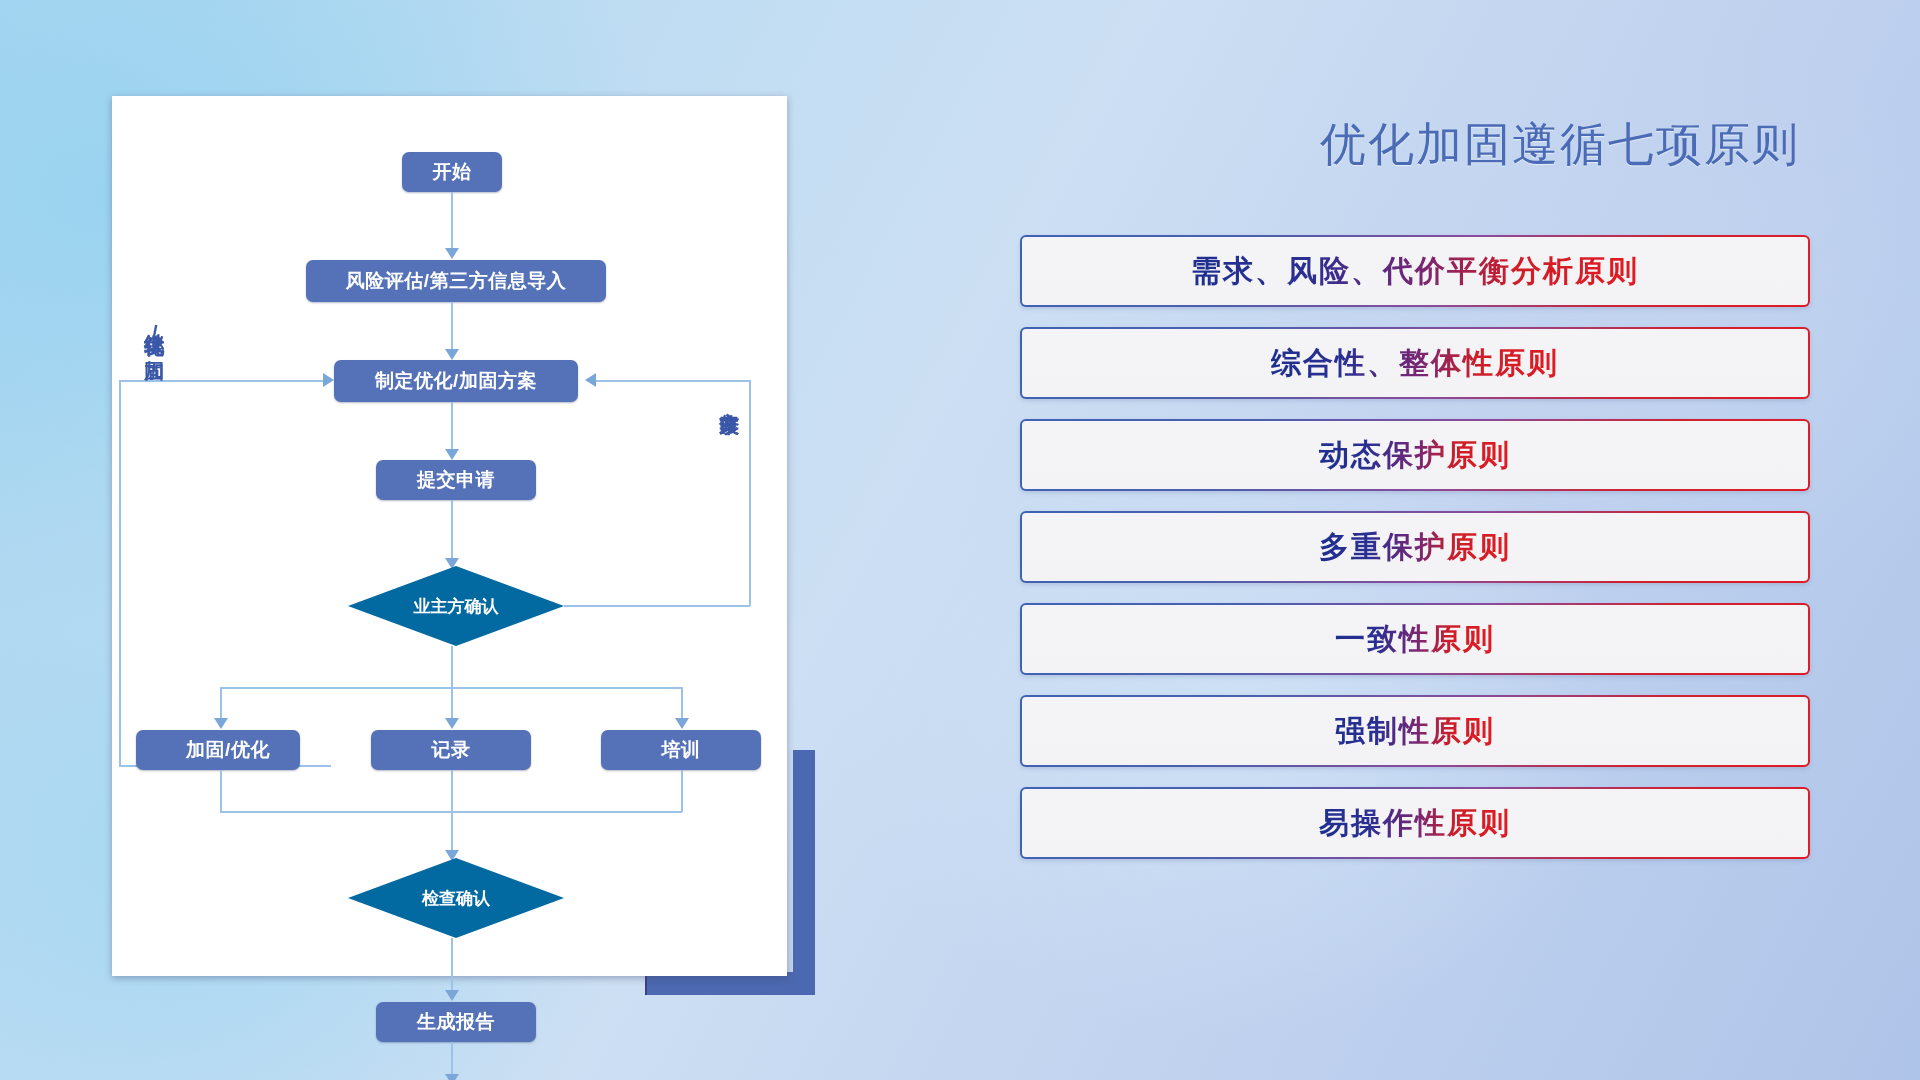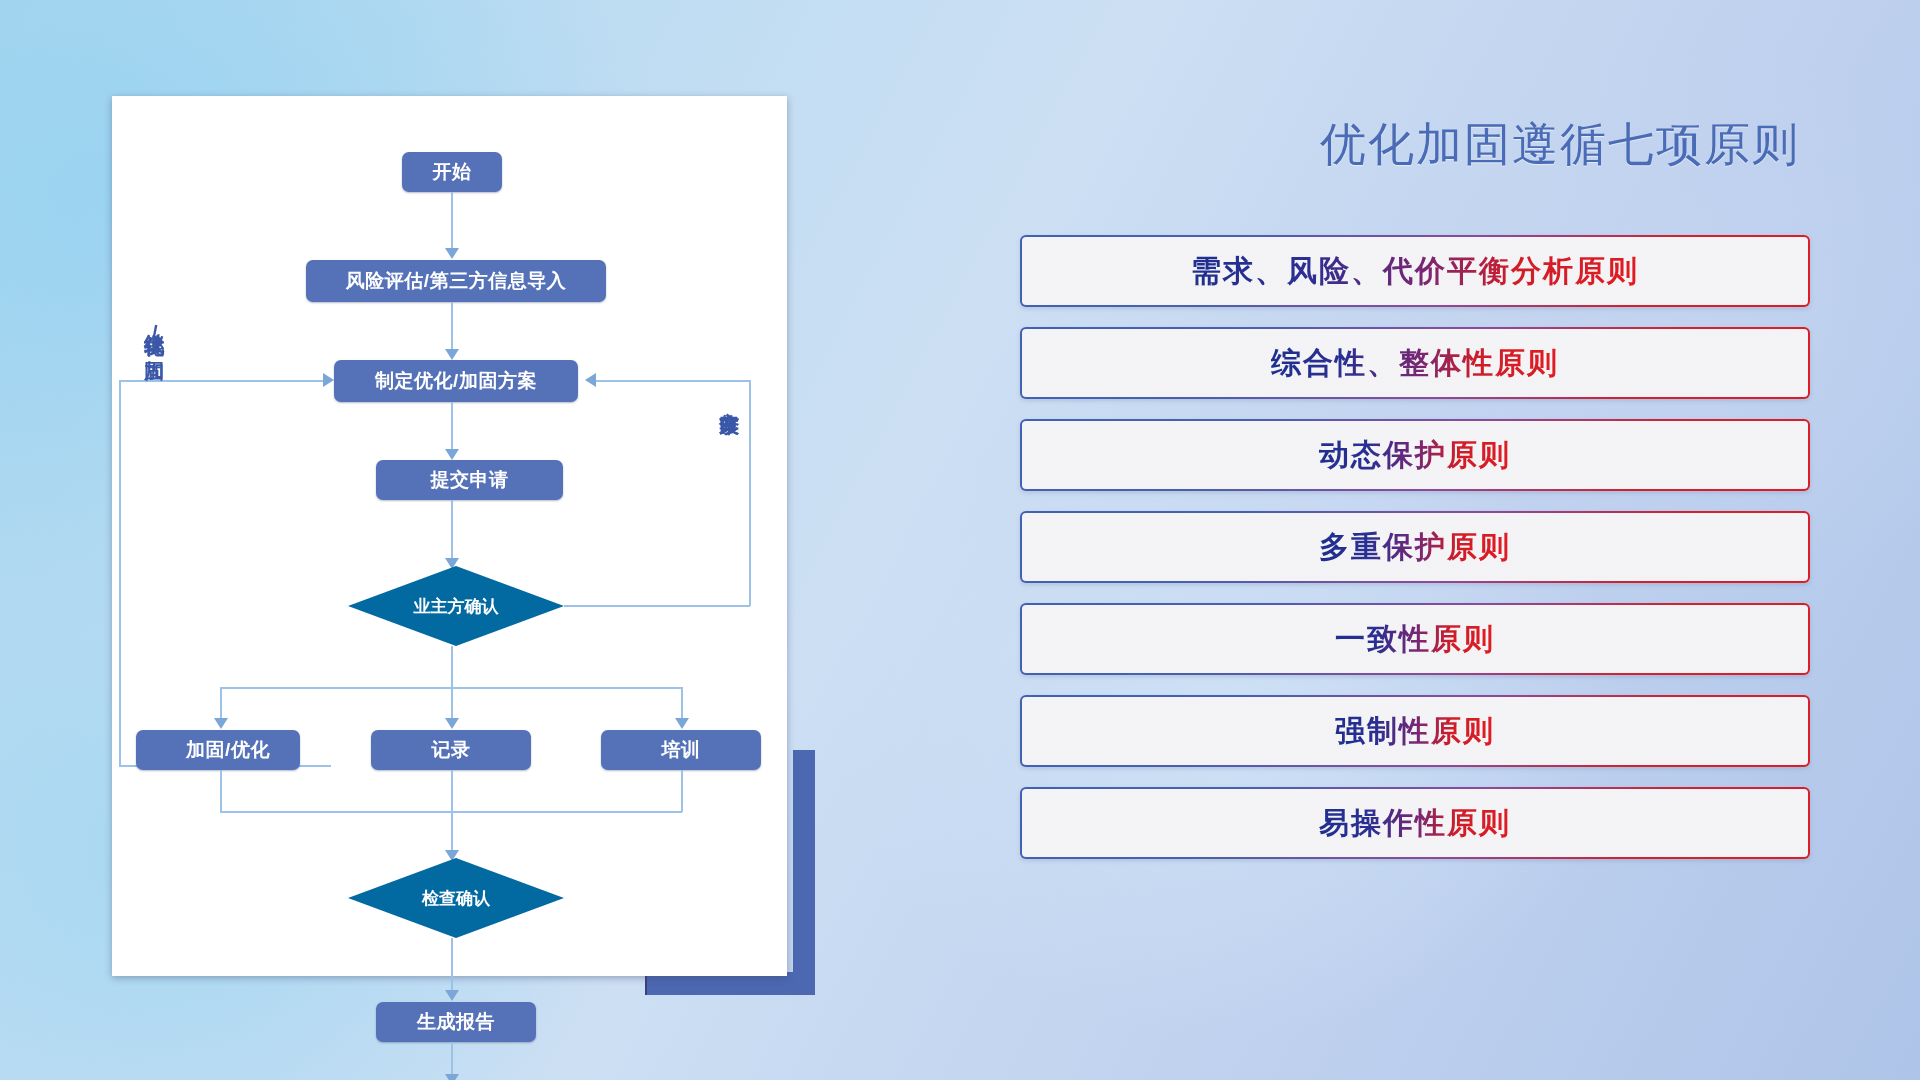--- a/index.html
+++ b/index.html
@@ -197,21 +197,21 @@
     <div class="node" style="left:194px; top:164px; width:300px; height:42px; font-size:19px;">风险评估/第三方信息导入</div>
 
     <div class="ln-v" style="left:339px; top:206px; height:53px;"></div>
     <div class="arrow-d" style="left:333px; top:253px;"></div>
 
     <div class="node" style="left:222px; top:264px; width:244px; height:42px; font-size:19px;">制定优化/加固方案</div>
 
     <div class="ln-v" style="left:339px; top:306px; height:53px;"></div>
     <div class="arrow-d" style="left:333px; top:353px;"></div>
 
-    <div class="node" style="left:264px; top:364px; width:187px; height:40px; font-size:19px;">提交申请</div>
+    <div class="node" style="left:264px; top:364px; width:160px; height:40px; font-size:19px;">提交申请</div>
 
     <div class="ln-v" style="left:339px; top:404px; height:64px;"></div>
     <div class="arrow-d" style="left:333px; top:462px;"></div>
 
     <div class="diamond" style="left:236px; top:470px; width:216px; height:80px; font-size:17px;">业主方确认</div>
 
     <div class="ln-h" style="left:7px; top:284px; width:208px;"></div>
     <div class="arrow-r" style="left:211px; top:277px;"></div>
     <div class="ln-v" style="left:7px; top:284px; height:386px;"></div>
     <div class="ln-h" style="left:7px; top:669px; width:212px;"></div>

